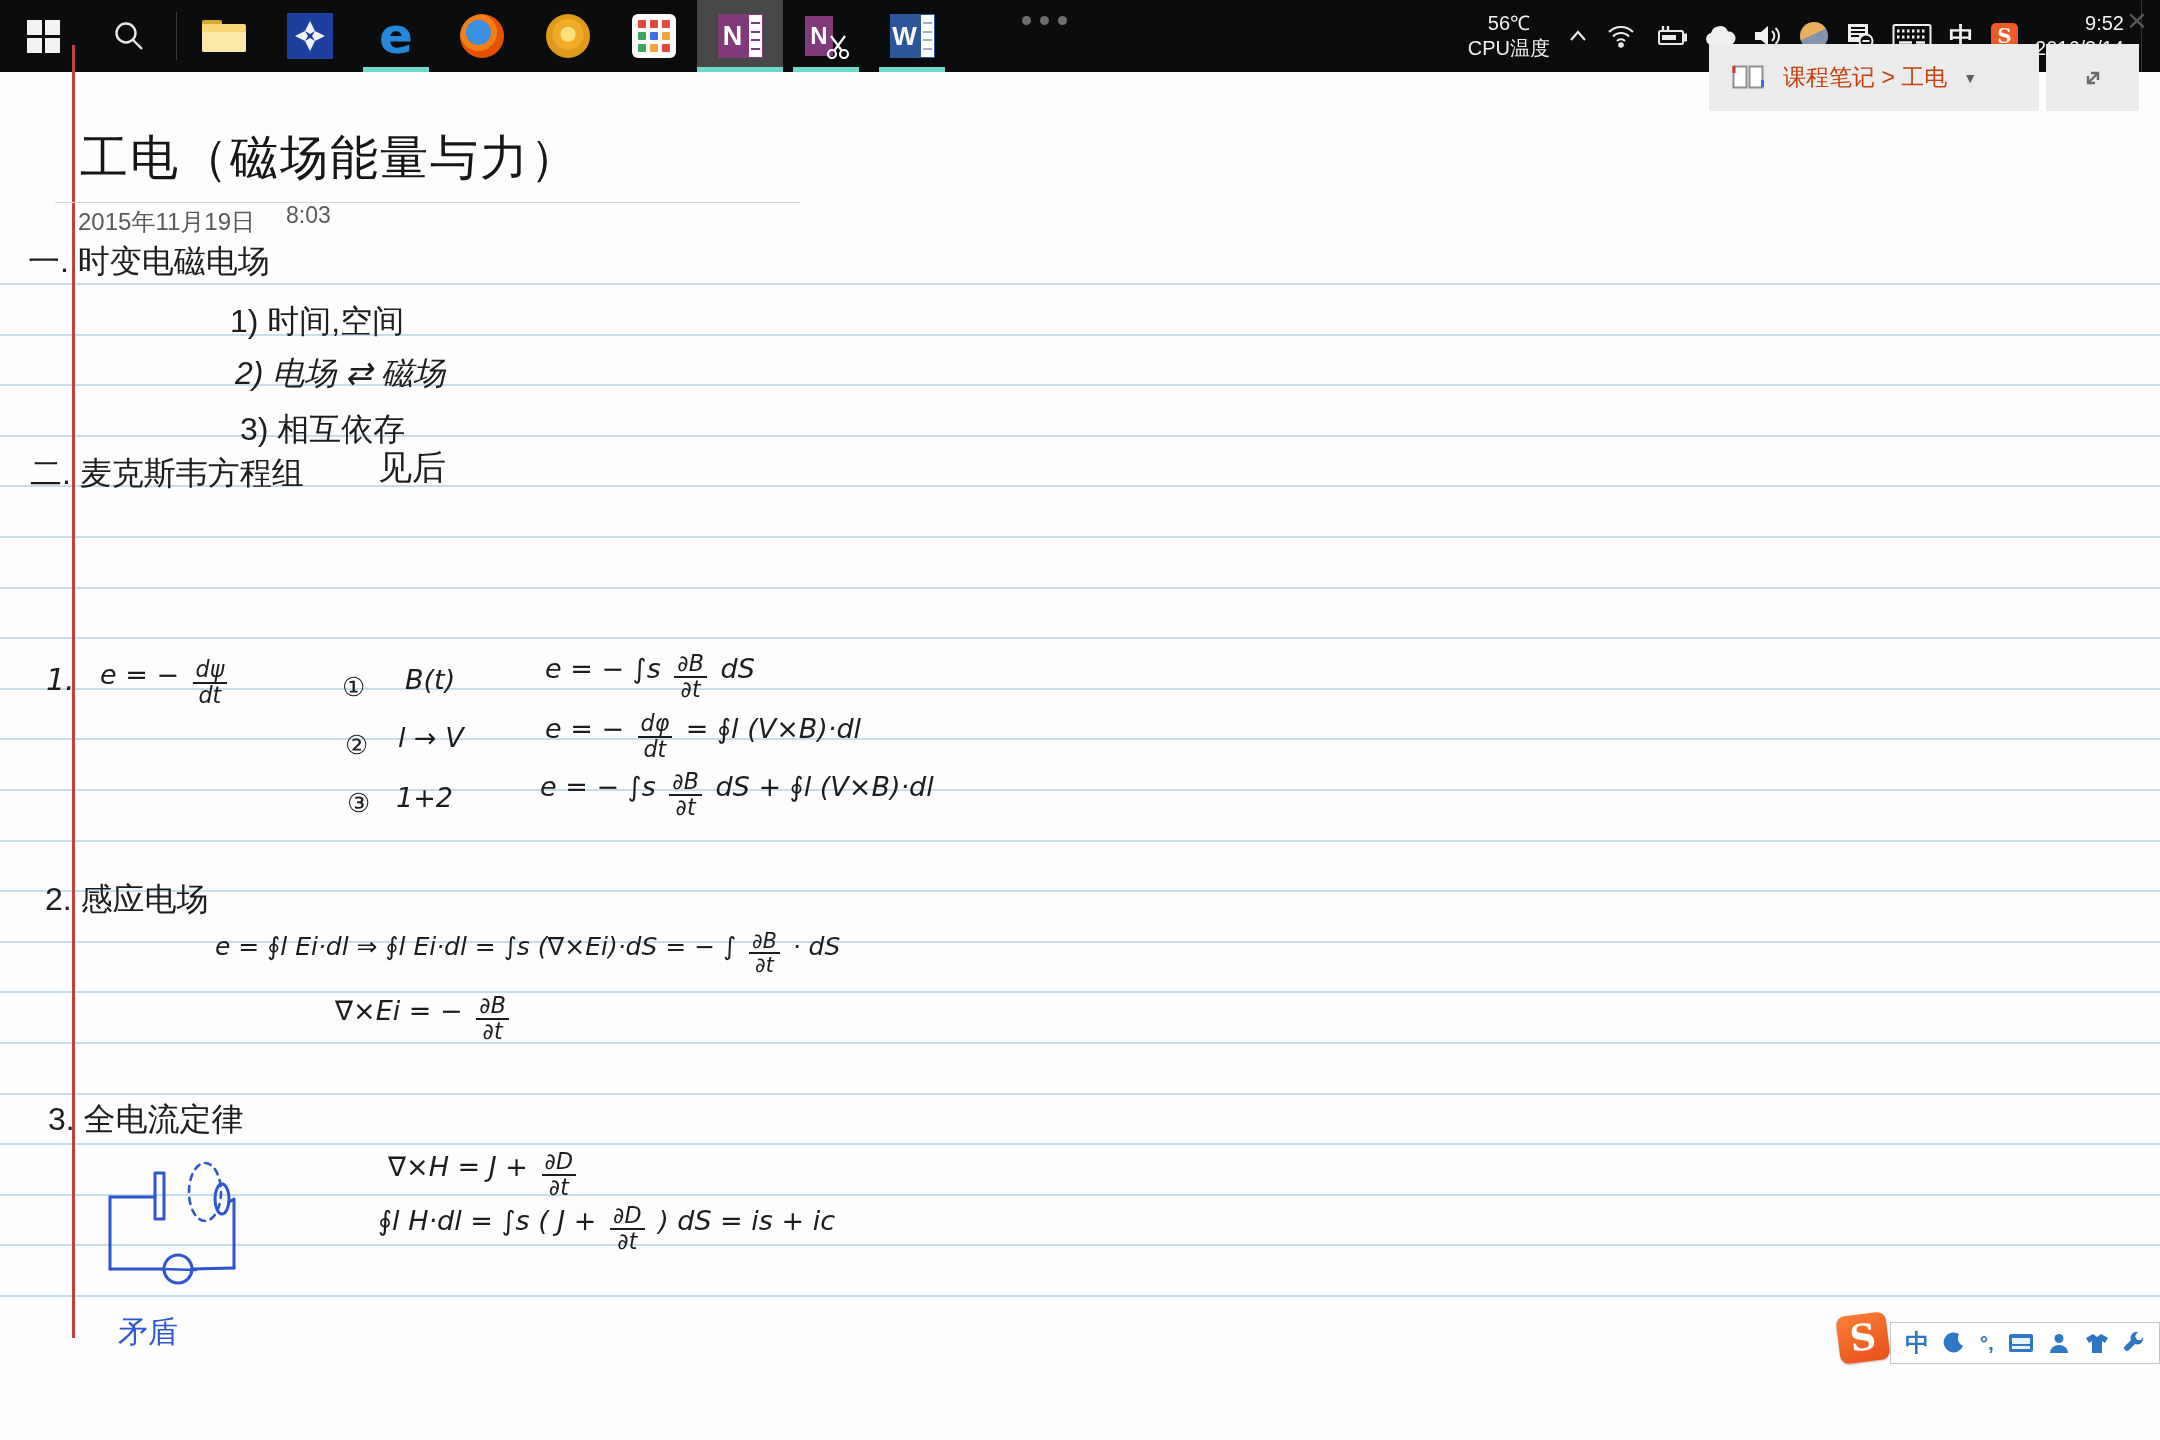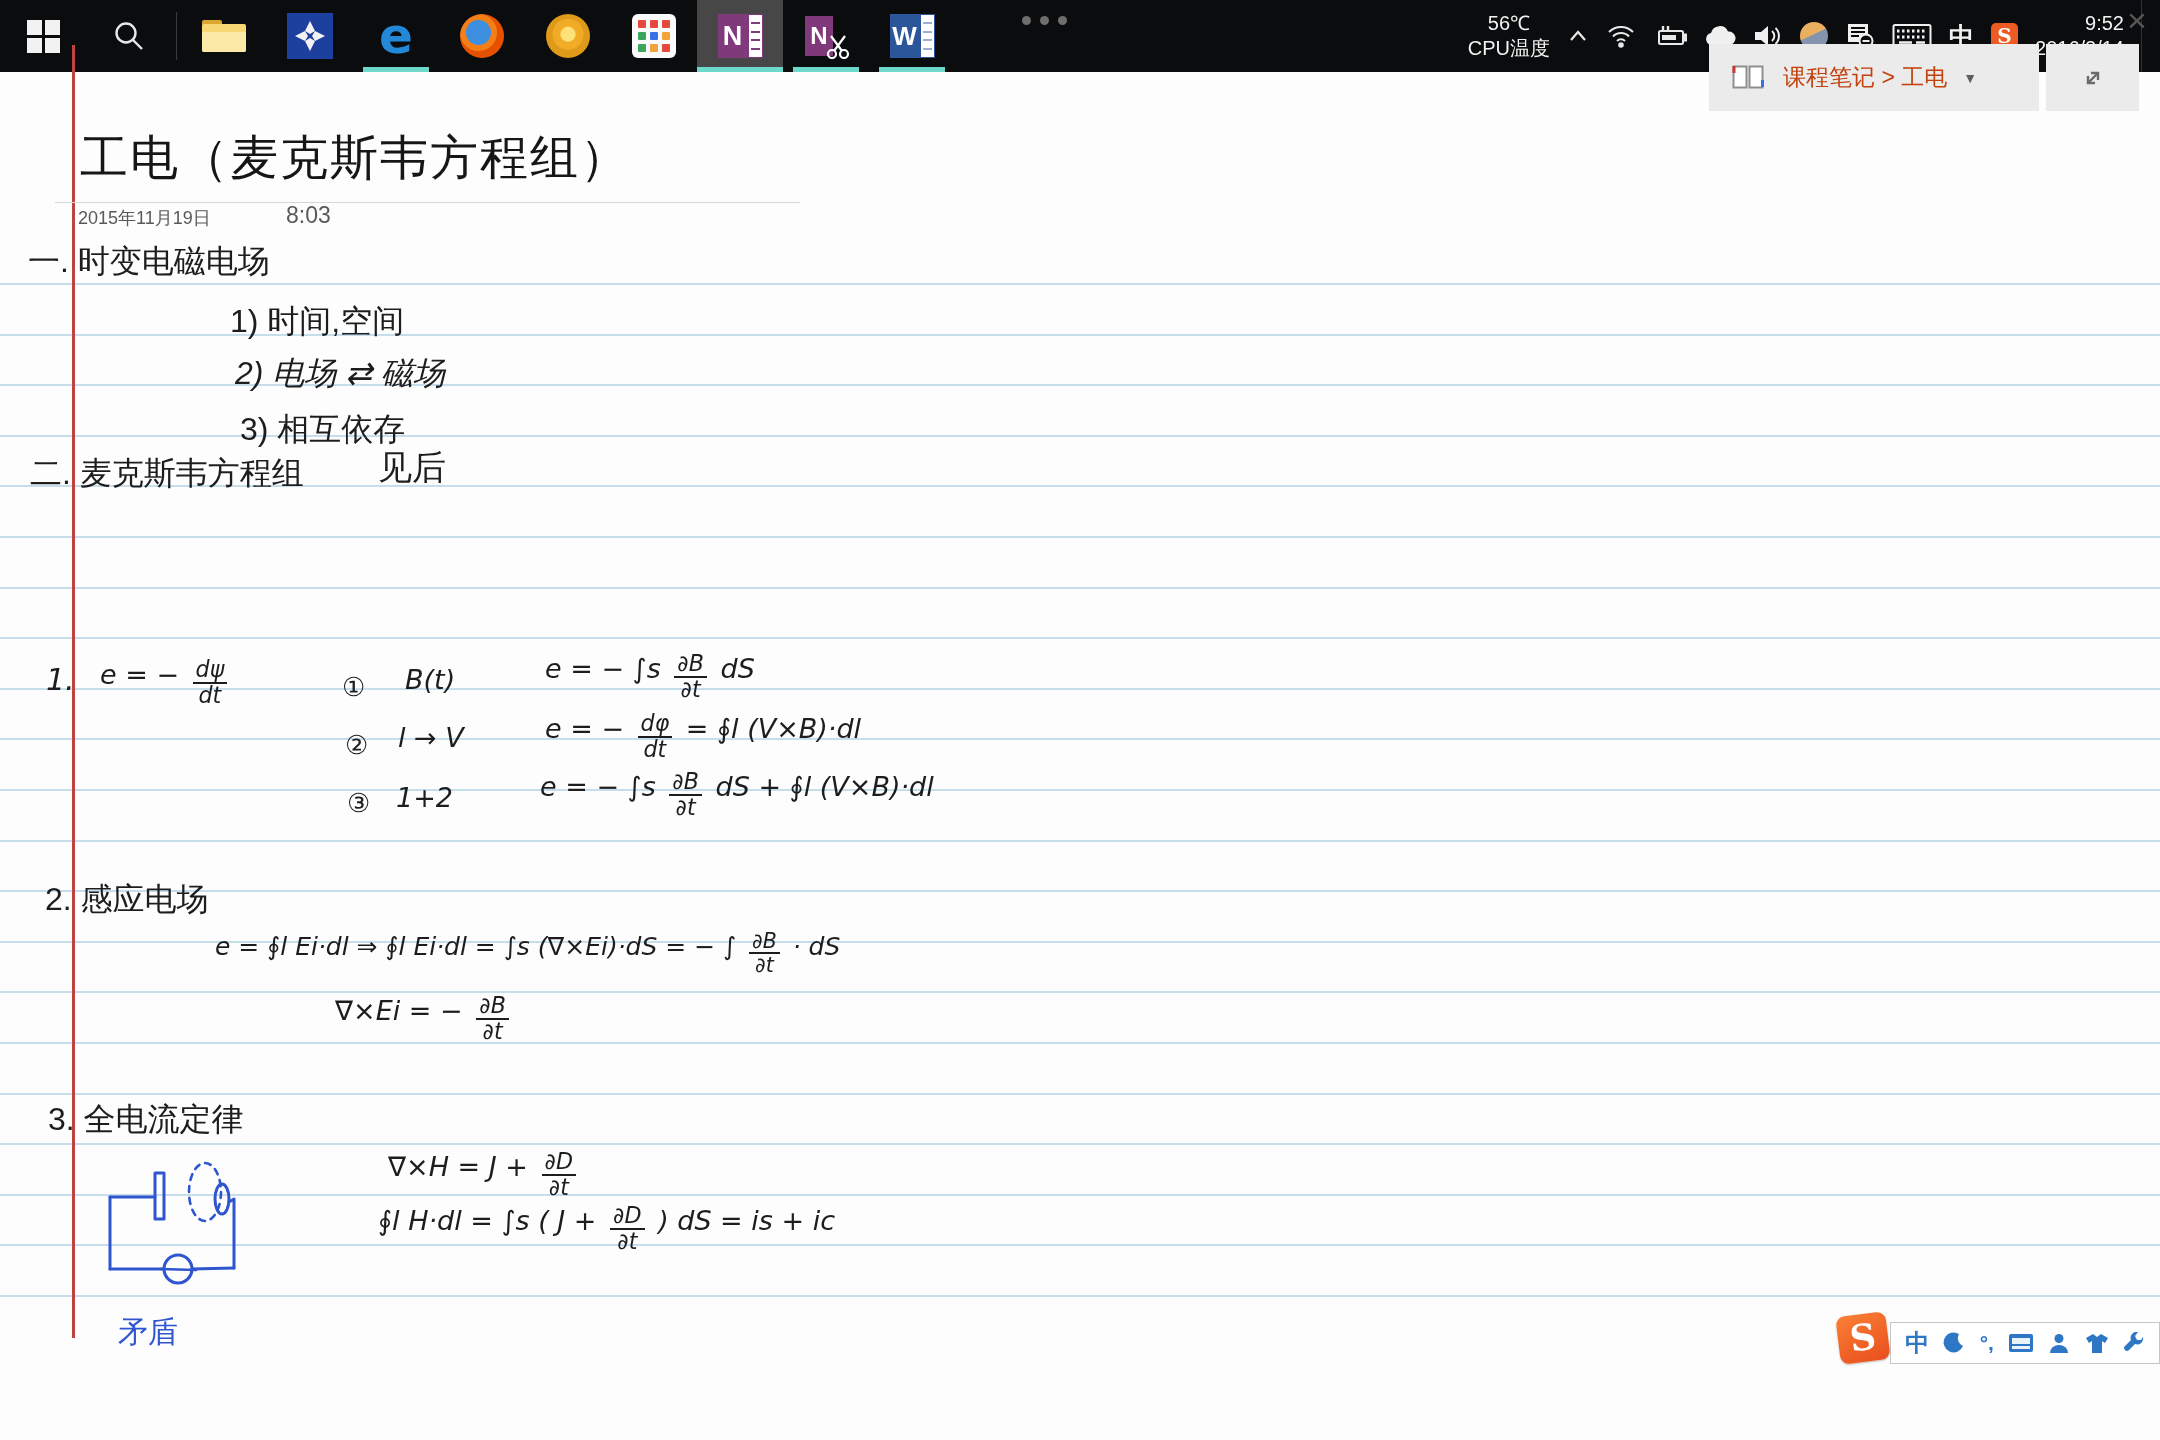--- a/index.html
+++ b/index.html
@@ -7,21 +7,21 @@
        font-family:"Liberation Sans", sans-serif;}
   #screen{position:relative;width:2160px;height:1440px;background:#fdfdfd;}
   .abs{position:absolute;}
 
   
   .rule{position:absolute;left:0;width:2160px;height:2px;background:#c6deeb;}
   #margin-line{left:72px;top:45px;width:3px;height:1293px;background:#bf4140;}
   #title{left:80px;top:126px;font-family:"DejaVu Serif","Liberation Serif",serif;
          font-size:48px;color:#161616;letter-spacing:2px;}
   #title-underline{left:55px;top:202px;width:745px;height:1px;background:#d8d8d8;}
-  #page-date{left:78px;top:206px;font-size:18px;color:#595959;}
+  #page-date{left:78px;top:206px;font-size:24px;color:#595959;}
   #page-time{left:286px;top:202px;font-size:23px;color:#595959;}
 
   
   #more-dots{left:1022px;top:16px;display:flex;gap:9px;cursor:pointer;}
   #more-dots i{width:9px;height:9px;border-radius:50%;background:#6e6e6e;}
   #close-btn{left:2114px;top:0px;width:46px;height:42px;text-align:center;
              font-size:34px;color:#575757;line-height:40px;cursor:pointer;}
   #nb-switcher{left:1709px;top:44px;width:330px;height:67px;background:#ebebeb;
                display:flex;align-items:center;cursor:pointer;}
   #nb-switcher .book{margin-left:22px;}
@@ -200,21 +200,21 @@
     <span id="nb-caret">▼</span>
   </div>
   <div id="expand-btn" class="abs">
     <svg width="28" height="28" viewBox="0 0 28 28" stroke="#6a6a6a" stroke-width="2.4" fill="none">
       <path d="M9 19 L19 9"></path>
         <path d="M12 9 h7 v7"></path>
         <path d="M16 19 h-7 v-7"></path>
     </svg>
   </div>
 
-  <div id="title" class="abs">工电（麦克斯韦方程组）</div>
+  <div id="title" class="abs">工电（磁场能量与力）</div>
   <div id="title-underline" class="abs"></div>
   <div id="page-date" class="abs">2015年11月19日</div>
   <div id="page-time" class="abs">8:03</div>
 
   <div id="n1" class="abs ink hw">一. 时变电磁电场</div>
   <div id="s1" class="abs ink hw">1) 时间,空间</div>
   <div id="s2" class="abs ink hw">2) 电场 ⇄ 磁场</div>
   <div id="s3" class="abs ink hw">3) 相互依存</div>
   <div id="n2" class="abs ink hw">二. 麦克斯韦方程组</div>
   <div id="jianhou" class="abs ink hw">见后</div>

